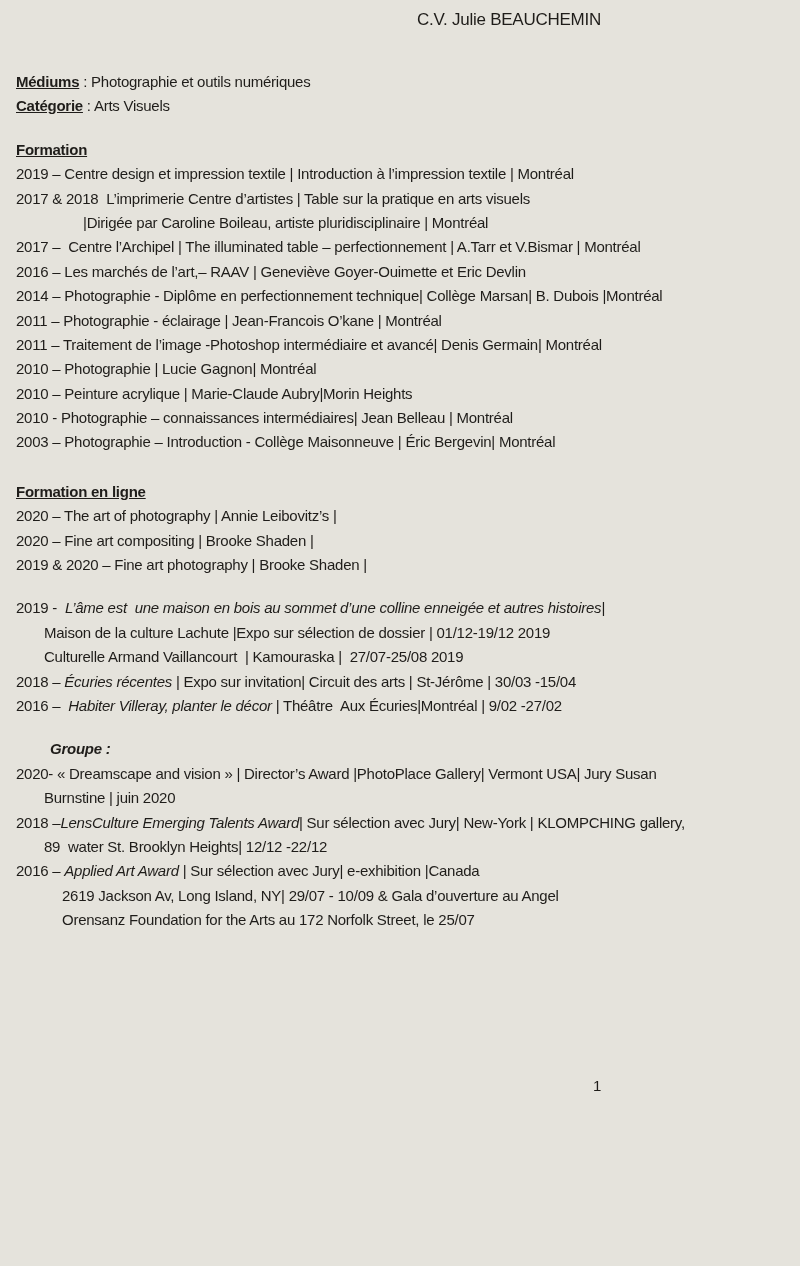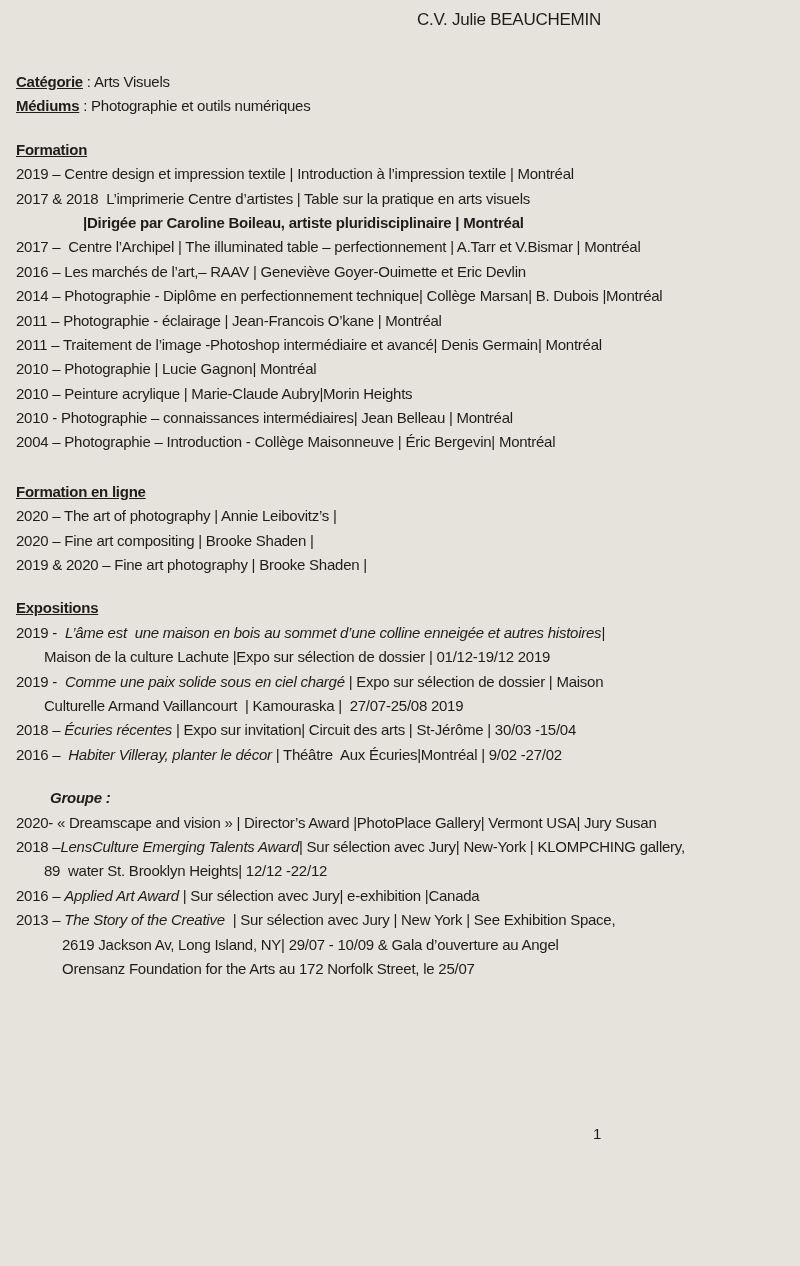--- a/index.html
+++ b/index.html
@@ -32,85 +32,83 @@
     white-space: pre;
   }
   .heading { font-weight: bold; text-decoration: underline; }
   .lbl { font-weight: bold; text-decoration: underline; }
   .bold { font-weight: bold; }
   .it { font-style: italic; text-align: center; }
   .ind-solo { padding-left: 26px; }
   .ind-groupe { padding-left: 34px; font-style: italic; }
   .ind-cont { padding-left: 28px; }
   .ind-cont2 { padding-left: 46px; }
-  .ind-dirigee { padding-left: 67px; font-weight: bold; }
+  .ind-dirigee { padding-left: 67px; }
   .sp19 { height: 19px; }
   .sp25 { height: 25px; }
   .sp38 { height: 38px; }
   .sp141 { height: 141px; }
   .pagenum {
     text-align: right;
     height: 24px;
     line-height: 24px;
     white-space: pre;
   }
 </style>
 </head>
 <body>
 
 <div class="page">
 
   <div class="docheader">C.V. Julie BEAUCHEMIN</div>
 
   <div class="sp38"></div>
 
+  <div class="line"><span class="lbl">Médiums</span><span> : </span><span>Photographie et outils numériques</span></div>
   <div class="line"><span class="lbl">Catégorie</span><span> : </span><span>Arts Visuels</span></div>
-  <div class="line"><span class="lbl">Médiums</span><span> : </span><span>Photographie et outils numériques</span></div>
 
   <div class="sp19"></div>
 
   <div class="line heading">Formation</div>
   <div class="line">2019 – Centre design et impression textile | Introduction à l’impression textile | Montréal</div>
   <div class="line">2017 &amp; 2018  L’imprimerie Centre d’artistes | Table sur la pratique en arts visuels</div>
   <div class="line ind-dirigee">|Dirigée par Caroline Boileau, artiste pluridisciplinaire | Montréal</div>
   <div class="line">2017 –  Centre l’Archipel | The illuminated table – perfectionnement | A.Tarr et V.Bismar | Montréal</div>
   <div class="line">2016 – Les marchés de l’art,– RAAV | Geneviève Goyer-Ouimette et Eric Devlin</div>
   <div class="line">2014 – Photographie - Diplôme en perfectionnement technique| Collège Marsan| B. Dubois |Montréal</div>
   <div class="line">2011 – Photographie - éclairage | Jean-Francois O’kane | Montréal</div>
   <div class="line">2011 – Traitement de l’image -Photoshop intermédiaire et avancé| Denis Germain| Montréal</div>
   <div class="line">2010 – Photographie | Lucie Gagnon| Montréal</div>
   <div class="line">2010 – Peinture acrylique | Marie-Claude Aubry|Morin Heights</div>
   <div class="line">2010 - Photographie – connaissances intermédiaires| Jean Belleau | Montréal</div>
-  <div class="line">2004 – Photographie – Introduction - Collège Maisonneuve | Éric Bergevin| Montréal</div>
+  <div class="line">2003 – Photographie – Introduction - Collège Maisonneuve | Éric Bergevin| Montréal</div>
 
   <div class="sp25"></div>
 
   <div class="line heading">Formation en ligne</div>
   <div class="line">2020 – The art of photography | Annie Leibovitz’s |</div>
   <div class="line">2020 – Fine art compositing | Brooke Shaden |</div>
   <div class="line">2019 &amp; 2020 – Fine art photography | Brooke Shaden |</div>
 
   <div class="sp19"></div>
 
-  <div class="line heading">Expositions</div>
   <div class="line"><span>2019 -  </span><span class="it">L’âme est  une maison en bois au sommet d’une colline enneigée et autres histoires</span><span>|</span></div>
   <div class="line ind-cont">Maison de la culture Lachute |Expo sur sélection de dossier | 01/12-19/12 2019</div>
-  <div class="line"><span>2019 -  </span><span class="it">Comme une paix solide sous en ciel chargé</span><span> | Expo sur sélection de dossier | Maison</span></div>
   <div class="line ind-cont">Culturelle Armand Vaillancourt  | Kamouraska |  27/07-25/08 2019</div>
   <div class="line"><span>2018 – </span><span class="it">Écuries récentes</span><span> | Expo sur invitation| Circuit des arts | St-Jérôme | 30/03 -15/04</span></div>
   <div class="line"><span>2016 –  </span><span class="it">Habiter Villeray, planter le décor</span><span> | Théâtre  Aux Écuries|Montréal | 9/02 -27/02</span></div>
 
   <div class="sp19"></div>
 
   <div class="line bold ind-groupe">Groupe :</div>
   <div class="line">2020- « Dreamscape and vision » | Director’s Award |PhotoPlace Gallery| Vermont USA| Jury Susan</div>
+  <div class="line ind-cont">Burnstine | juin 2020</div>
   <div class="line"><span>2018 –</span><span class="it">LensCulture Emerging Talents Award</span><span>| Sur sélection avec Jury| New-York | KLOMPCHING gallery,</span></div>
   <div class="line ind-cont">89  water St. Brooklyn Heights| 12/12 -22/12</div>
   <div class="line"><span>2016 – </span><span class="it">Applied Art Award</span><span> | Sur sélection avec Jury| e-exhibition |Canada</span></div>
-  <div class="line"><span>2013 – </span><span class="it">The Story of the Creative</span><span>  | Sur sélection avec Jury | New York | See Exhibition Space,</span></div>
   <div class="line ind-cont2">2619 Jackson Av, Long Island, NY| 29/07 - 10/09 &amp; Gala d’ouverture au Angel</div>
   <div class="line ind-cont2">Orensanz Foundation for the Arts au 172 Norfolk Street, le 25/07</div>
 
   <div class="sp141"></div>
 
   <div class="pagenum">1</div>
 
 </div>
 
 </body></html>

